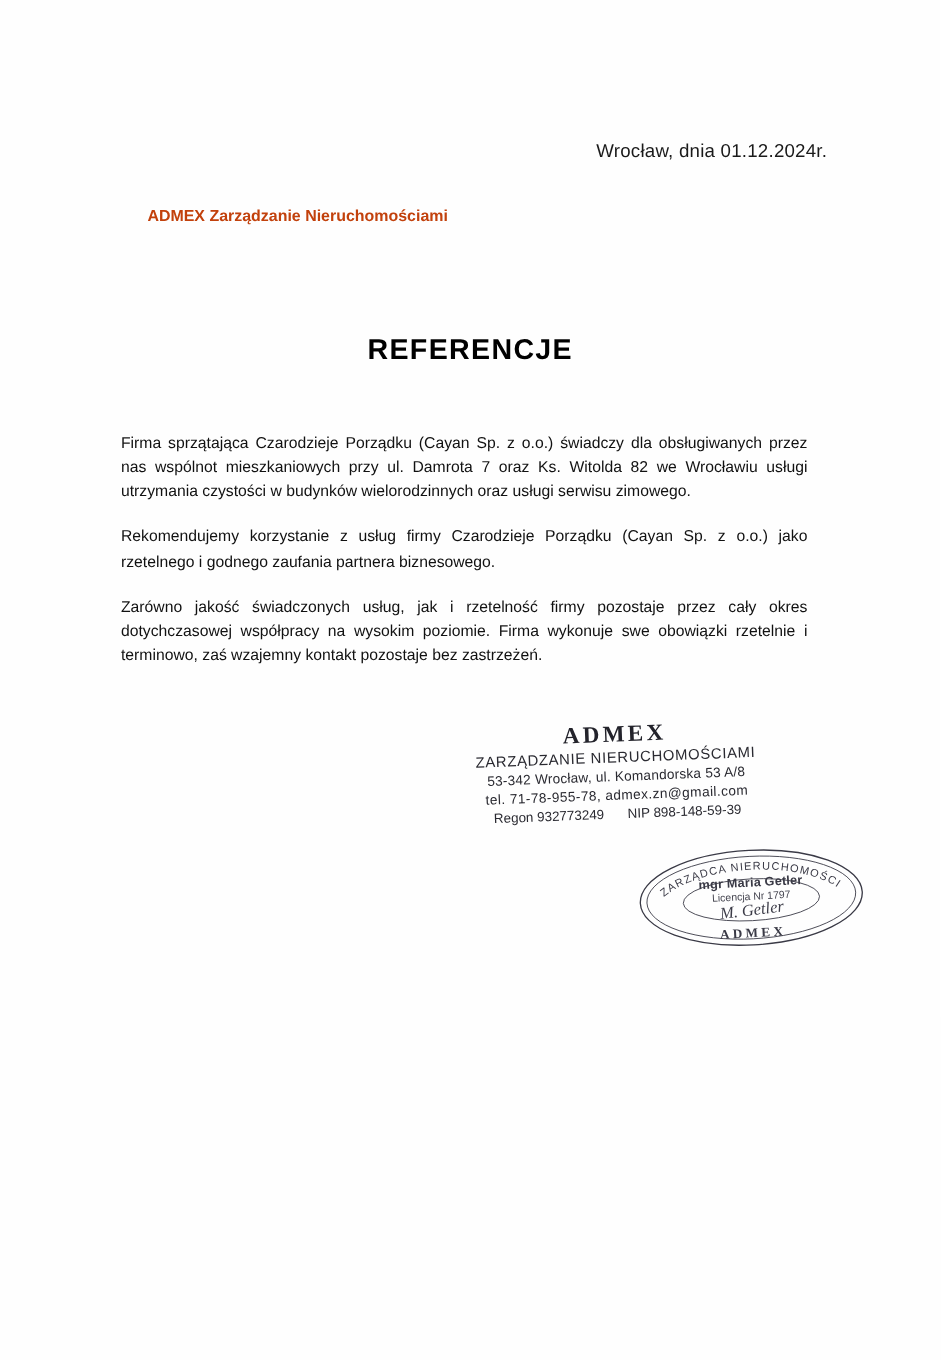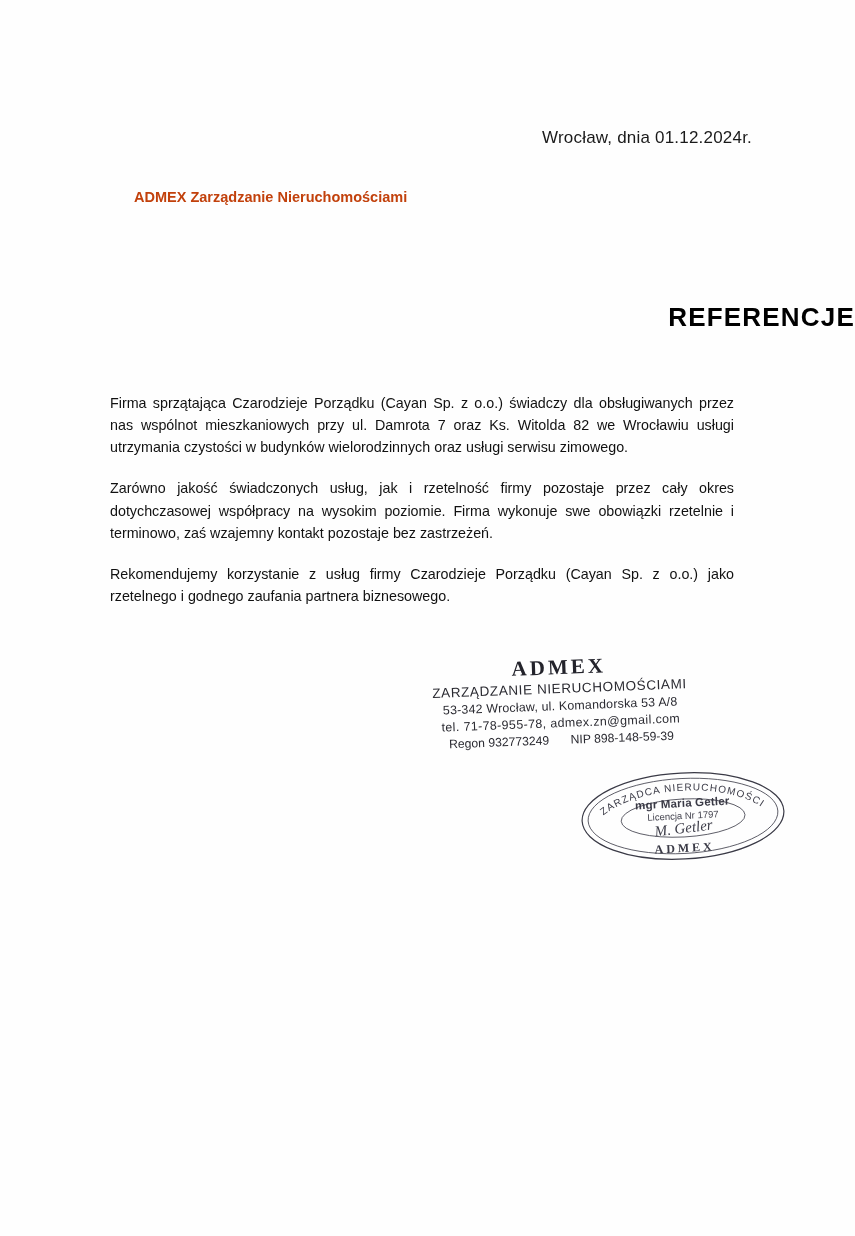--- a/index.html
+++ b/index.html
@@ -42,21 +42,21 @@
     color: #c2410c;
     margin-left: 24px;
   }
   .addressee div { white-space: nowrap; }
 
   .doc-title {
     position: absolute;
     top: 302px;
     left: 0;
     width: 100%;
-    text-align: right;
+    text-align: center;
     font-size: 26px;
     font-weight: bold;
     letter-spacing: 1.2px;
     color: #000;
   }
 
   .body-text {
     position: absolute;
     top: 392px;
     left: 110px;
@@ -187,22 +187,22 @@
   <div class="date-line">Wrocław, dnia 01.12.2024r.</div>
 
   <div class="addressee">
     <div>ADMEX Zarządzanie Nieruchomościami</div>
   </div>
 
   <div class="doc-title">REFERENCJE</div>
 
   <div class="body-text">
     <p>Firma sprzątająca Czarodzieje Porządku (Cayan Sp. z o.o.) świadczy dla obsługiwanych przez nas wspólnot mieszkaniowych przy ul. Damrota 7 oraz Ks. Witolda 82 we Wrocławiu usługi utrzymania czystości w budynków wielorodzinnych oraz usługi serwisu zimowego.</p>
+    <p>Rekomendujemy korzystanie z usług firmy Czarodzieje Porządku (Cayan Sp. z o.o.) jako rzetelnego i godnego zaufania partnera biznesowego.</p>
     <p>Zarówno jakość świadczonych usług, jak i rzetelność firmy pozostaje przez cały okres dotychczasowej współpracy na wysokim poziomie. Firma wykonuje swe obowiązki rzetelnie i terminowo, zaś wzajemny kontakt pozostaje bez zastrzeżeń.</p>
-    <p>Rekomendujemy korzystanie z usług firmy Czarodzieje Porządku (Cayan Sp. z o.o.) jako rzetelnego i godnego zaufania partnera biznesowego.</p>
   </div>
 
   <div class="stamp-block">
     <div class="stamp-name">ADMEX</div>
     <div class="stamp-sub">ZARZĄDZANIE NIERUCHOMOŚCIAMI</div>
     <div class="stamp-line">53-342 Wrocław, ul. Komandorska 53 A/8</div>
     <div class="stamp-line wide">tel. 71-78-955-78,  admex.zn@gmail.com</div>
     <div class="stamp-ids">
       <span>Regon 932773249</span>
       <span>NIP 898-148-59-39</span>

